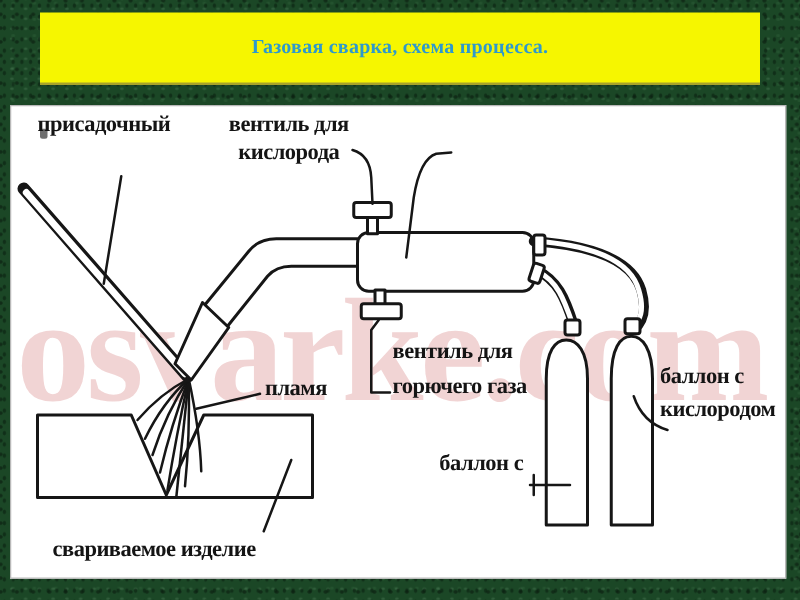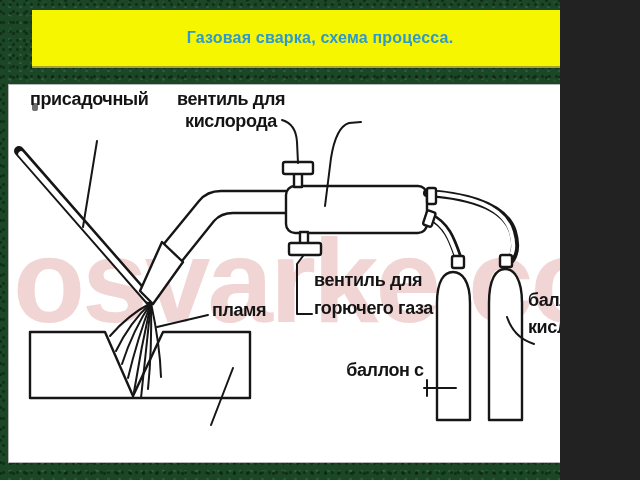--- a/index.html
+++ b/index.html
@@ -1,26 +1,26 @@
 <!DOCTYPE html>
 <html style="--banner-bg: #f6f600; --title-text: #2e99cc; --panel-bg: #ffffff; --background-green: #1b4726; --watermark: #dc8f8f; --line: #161616;"><head>
 <meta charset="utf-8">
 <style>
   html,body{margin:0;padding:0;background:#222;}
   #stage{
-    position:relative;width:560px;height:480px;overflow:hidden;
+    position:relative;width:640px;height:480px;overflow:hidden;
     background-color:#1b4726;
     background-image:
       radial-gradient(rgba(8,28,14,.55) 1px, transparent 1.7px),
       radial-gradient(rgba(150,200,160,.16) 1px, transparent 1.9px),
       radial-gradient(rgba(0,0,0,.38) 1.2px, transparent 2.1px),
       radial-gradient(rgba(90,150,100,.14) 1px, transparent 2px);
     background-size:7px 9px, 11px 8px, 13px 11px, 17px 13px;
     background-position:0 0, 4px 3px, 7px 6px, 2px 9px;
-    font-family:Liberation Sans, sans-serif;
+    font-family:Liberation Serif, serif;
   }
   #banner{
     position:absolute;left:32px;top:10px;width:576px;height:56px;
     background:var(--banner-bg,#f6f600);
     border-bottom:2px solid #a8a32a;
     display:flex;align-items:center;justify-content:center;z-index:1;
   }
   #banner .title{
     font-weight:bold;font-size:16px;color:var(--title-text,#2e99cc);
     letter-spacing:.2px;
@@ -165,14 +165,17 @@
   </div>
 
   <div class="lbl" id="lbl-fuelcyl">
     <div>баллон с</div>
   </div>
 
   <div class="lbl" id="lbl-flame">
     <div>пламя</div>
   </div>
 
+  <div class="lbl" id="lbl-work">
+    <div>свариваемое изделие</div>
+  </div>
 
 </div>
 
 </body></html>

